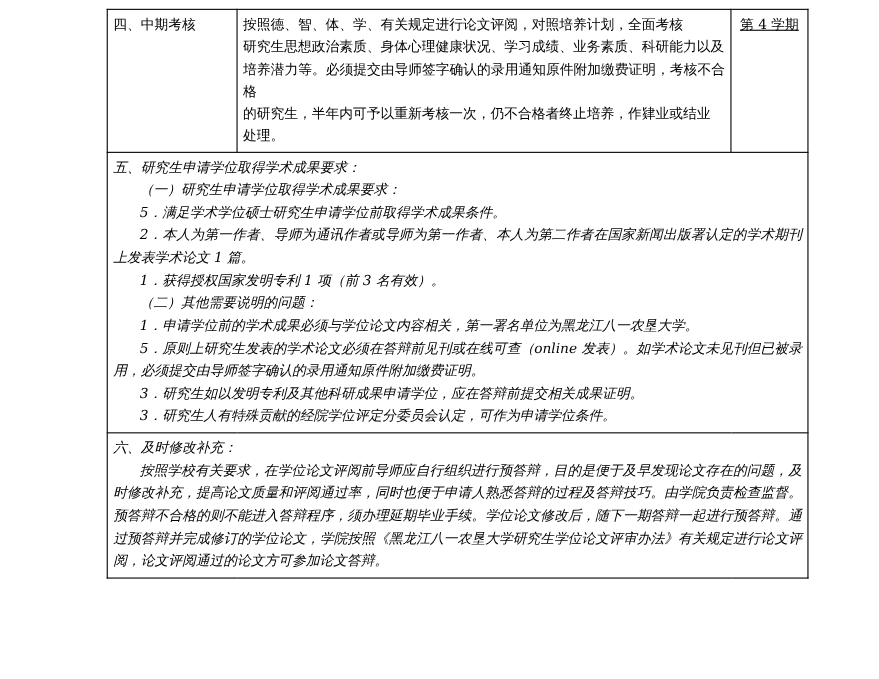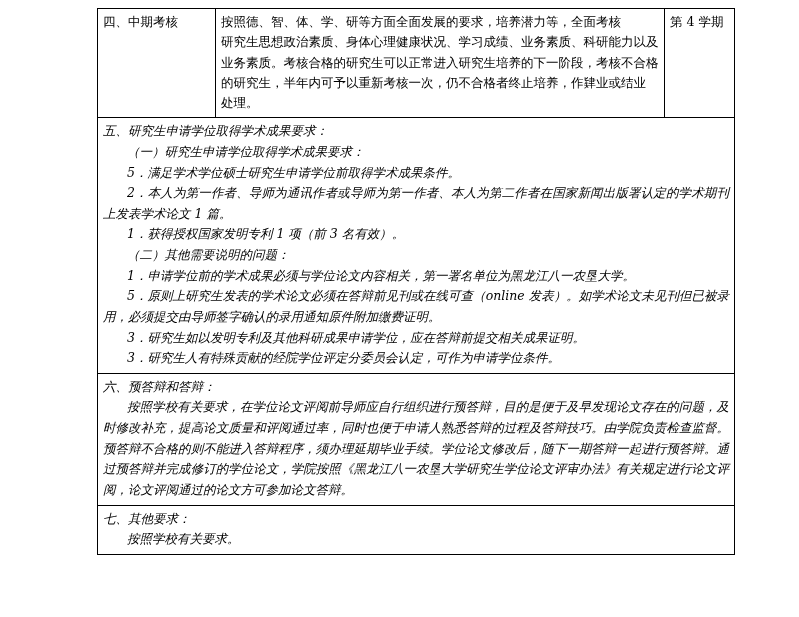--- a/index.html
+++ b/index.html
@@ -40,24 +40,25 @@
   .col-term  { width: 70px; }
 
   .label-cell {
     text-align: left;
     vertical-align: middle;
     font-family: "DejaVu Serif", "Liberation Serif", serif;
     font-size: 12.5px;
     padding-left: 6px;
   }
   .term-cell {
-    text-align: left;
+    text-align: center;
     vertical-align: middle;
     font-family: "DejaVu Serif", "Liberation Serif", serif;
     font-size: 12.5px;
+    text-decoration: underline;
   }
   .body-cell p {
     margin: 0;
     text-align: justify;
     text-justify: inter-ideograph;
   }
   .p-head {
     margin: 0;
     text-indent: 0;
   }
@@ -88,23 +89,23 @@
   <table class="doc">
     <colgroup>
       <col class="col-label">
       <col>
       <col class="col-term">
     </colgroup>
     <tbody>
       <tr>
         <td class="label-cell">四、中期考核</td>
         <td class="body-cell">
-          <p class="p-head">按照德、智、体、学、研等方面全面发展的要求，培养潜力等，全面考核</p>
+          <p class="p-head">按照德、智、体、学、有关规定进行论文评阅，对照培养计划，全面考核</p>
           <p class="p-head">研究生思想政治素质、身体心理健康状况、学习成绩、业务素质、科研能力以及</p>
-          <p class="p-head">业务素质。考核合格的研究生可以正常进入研究生培养的下一阶段，考核不合格</p>
+          <p class="p-head">培养潜力等。必须提交由导师签字确认的录用通知原件附加缴费证明，考核不合格</p>
           <p class="p-head">的研究生，半年内可予以重新考核一次，仍不合格者终止培养，作肄业或结业</p>
           <p class="p-head">处理。</p>
         </td>
         <td class="term-cell">第 4 学期</td>
       </tr>
 
       <tr>
         <td class="full-cell" colspan="3">
           <p class="sec-title">五、研究生申请学位取得学术成果要求：</p>
           <p class="sub-indent">（一）研究生申请学位取得学术成果要求：</p>
@@ -114,26 +115,20 @@
           <p class="sub-indent">（二）其他需要说明的问题：</p>
           <p class="sub-indent">1．申请学位前的学术成果必须与学位论文内容相关，第一署名单位为黑龙江八一农垦大学。</p>
           <p class="sub-indent">5．原则上研究生发表的学术论文必须在答辩前见刊或在线可查（online 发表）。如学术论文未见刊但已被录用，必须提交由导师签字确认的录用通知原件附加缴费证明。</p>
           <p class="sub-indent">3．研究生如以发明专利及其他科研成果申请学位，应在答辩前提交相关成果证明。</p>
           <p class="sub-indent">3．研究生人有特殊贡献的经院学位评定分委员会认定，可作为申请学位条件。</p>
         </td>
       </tr>
 
       <tr>
         <td class="full-cell" colspan="3">
-          <p class="sec-title">六、预答辩和答辩：</p>
+          <p class="sec-title">六、及时修改补充：</p>
           <p class="para-indent">按照学校有关要求，在学位论文评阅前导师应自行组织进行预答辩，目的是便于及早发现论文存在的问题，及时修改补充，提高论文质量和评阅通过率，同时也便于申请人熟悉答辩的过程及答辩技巧。由学院负责检查监督。预答辩不合格的则不能进入答辩程序，须办理延期毕业手续。学位论文修改后，随下一期答辩一起进行预答辩。通过预答辩并完成修订的学位论文，学院按照《黑龙江八一农垦大学研究生学位论文评审办法》有关规定进行论文评阅，论文评阅通过的论文方可参加论文答辩。</p>
         </td>
       </tr>
 
-      <tr>
-        <td class="full-cell" colspan="3">
-          <p class="sec-title">七、其他要求：</p>
-          <p class="para-indent">按照学校有关要求。</p>
-        </td>
-      </tr>
     </tbody>
   </table>
 </div>
 
 </body></html>

